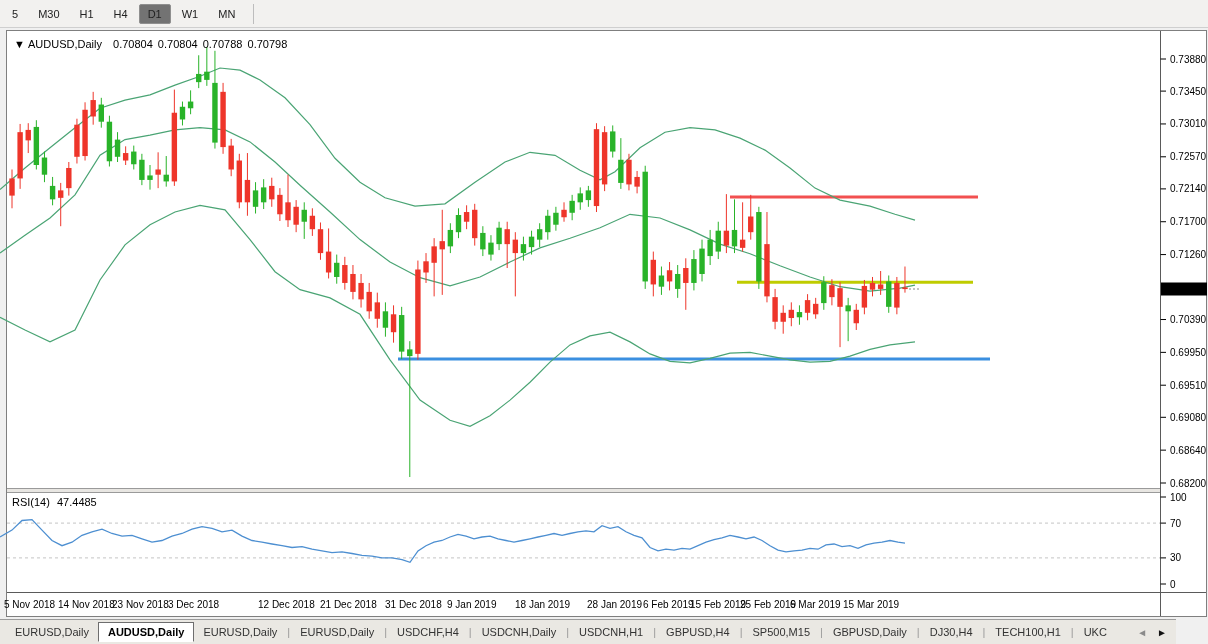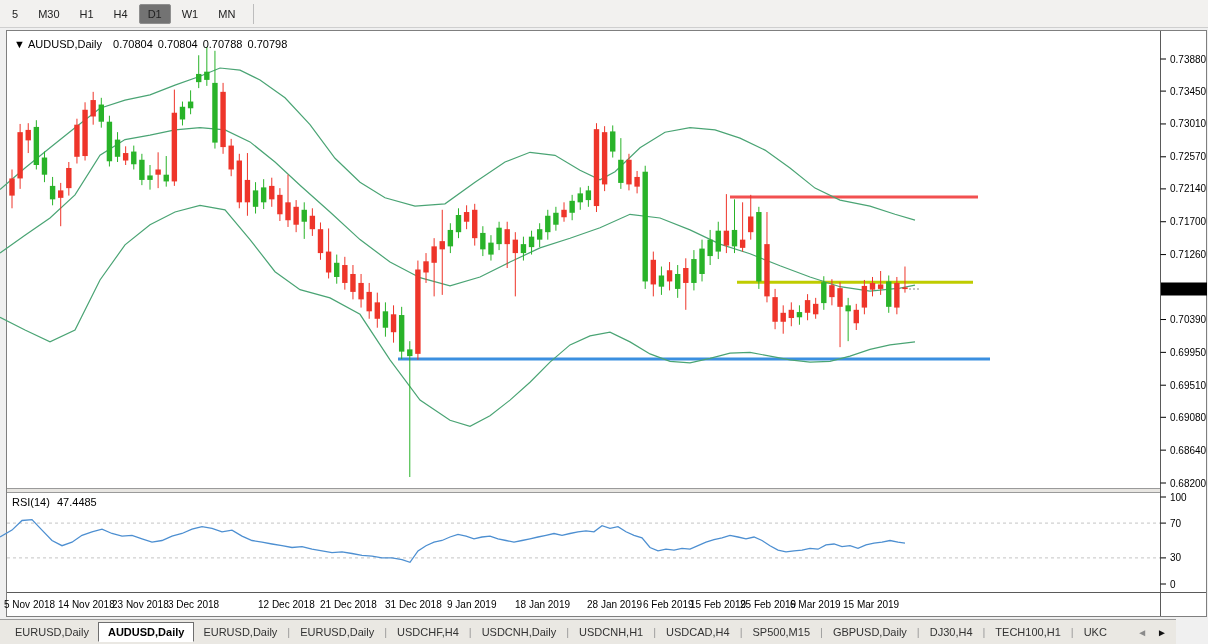--- a/index.html
+++ b/index.html
@@ -384,21 +384,21 @@
       <div class="tab">EURUSD,Daily</div>
       <span class="tab-sep">|</span>
       <div class="tab">EURUSD,Daily</div>
       <span class="tab-sep">|</span>
       <div class="tab">USDCHF,H4</div>
       <span class="tab-sep">|</span>
       <div class="tab">USDCNH,Daily</div>
       <span class="tab-sep">|</span>
       <div class="tab">USDCNH,H1</div>
       <span class="tab-sep">|</span>
-      <div class="tab">USDCAD,H4</div>
+      <div class="tab">GBPUSD,H4</div>
       <span class="tab-sep">|</span>
       <div class="tab">SP500,M15</div>
       <span class="tab-sep">|</span>
       <div class="tab">GBPUSD,Daily</div>
       <span class="tab-sep">|</span>
       <div class="tab">DJ30,H4</div>
       <span class="tab-sep">|</span>
       <div class="tab">TECH100,H1</div>
       <span class="tab-sep">|</span>
       <div class="tab">UKC</div>

